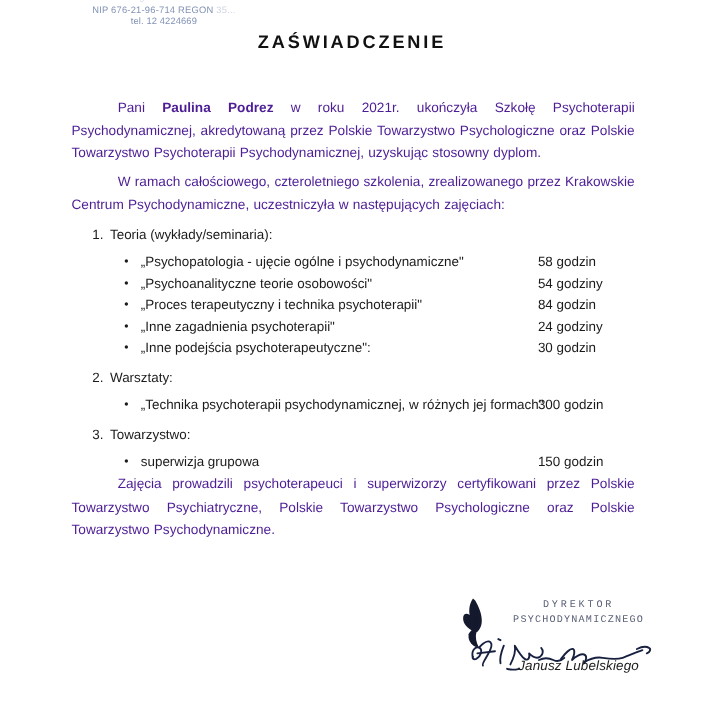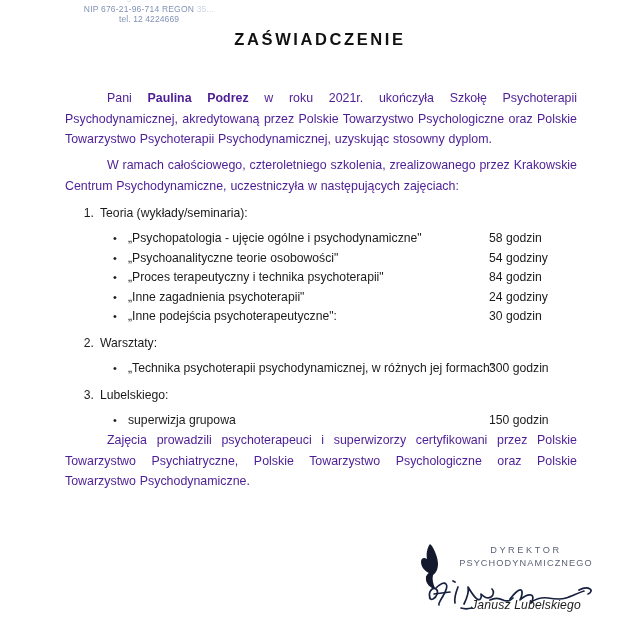--- a/index.html
+++ b/index.html
@@ -151,20 +151,21 @@
     left: 32px;
     top: 8px;
     width: 168px;
     text-align: center;
     color: #5c6277;
     font-size: 9.2px;
     line-height: 12.8px;
     letter-spacing: 1.5px;
     white-space: nowrap;
     filter: blur(0.18px);
+    font-family: Liberation Mono, monospace;
   }
   .sig-stamp .l1 { letter-spacing: 2.6px; }
   .sig-stamp .l2 { letter-spacing: 0.9px; }
   .sig-stamp .l3 { letter-spacing: 1.1px; }
 
   .ink-flourish {
     position: absolute;
     left: 8px;
     top: 6px;
     width: 34px;
@@ -257,21 +258,21 @@
         <span class="dot">•</span>
         <span>„Technika psychoterapii psychodynamicznej, w różnych jej formach"</span>
         <span class="hrs">300 godzin</span>
       </li>
     </ul>
 
     <div class="gap-sm"></div>
 
     <div class="num-item">
       <span class="num">3.</span>
-      <span>Lubelskiego:</span>
+      <span>Towarzystwo:</span>
     </div>
     <div class="gap-sm"></div>
     <ul class="bullets">
       <li class="bullet-row">
         <span class="dot">•</span>
         <span>superwizja grupowa</span>
         <span class="hrs">150 godzin</span>
       </li>
     </ul>
 

